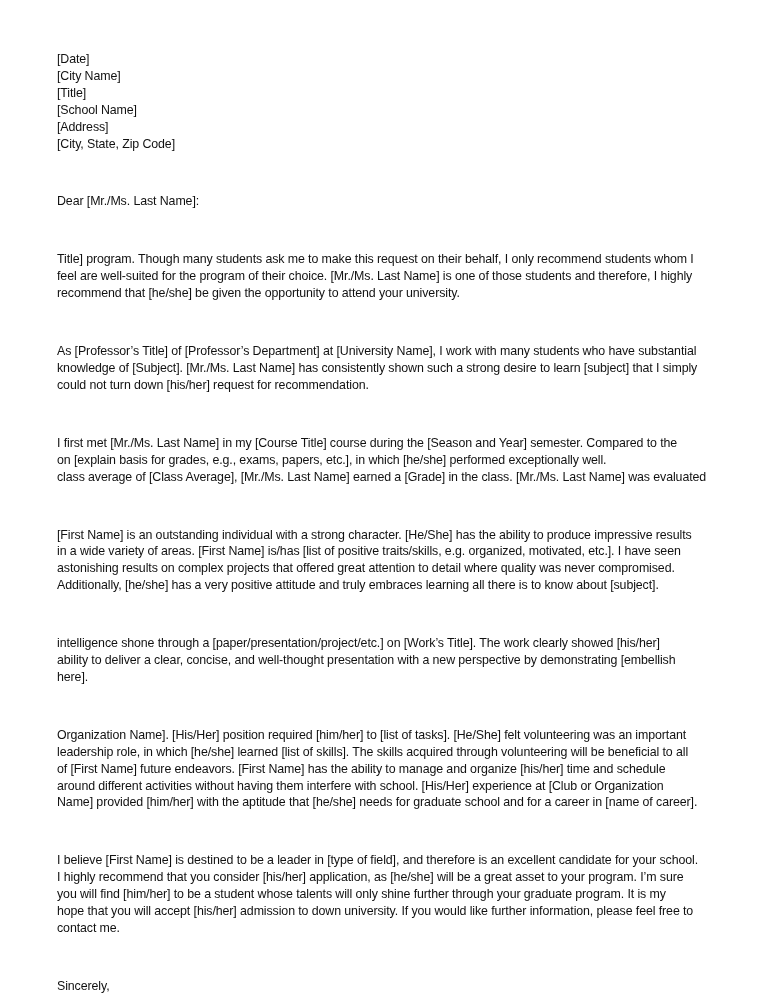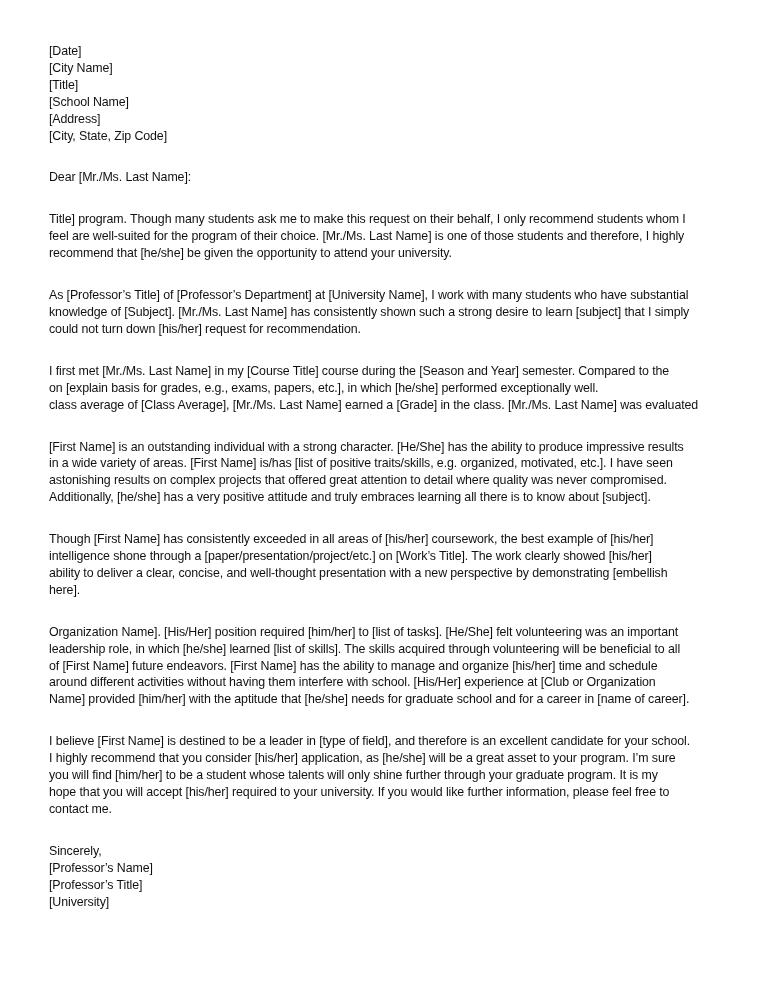--- a/index.html
+++ b/index.html
@@ -7,21 +7,21 @@
   .page {
     position: absolute; left: 0; top: 0; width: 768px; height: 994px;
     background: #ffffff;
   }
   .doc {
     position: absolute; left: 45px; top: 39px; width: 700px;
     font-family: "Liberation Sans", "DejaVu Sans", sans-serif;
     font-size: 12.4px; line-height: 16.9px; color: #111111;
     letter-spacing: -0.1px;
   }
-  .block { margin: 4px; }
+  .block { margin: 12px; }
   .line { display: block; white-space: nowrap; }
   .gap { height: 17px; }
 </style>
 </head>
 <body>
 
 <div class="page">
   <div class="doc">
 
     <div class="block">
@@ -62,41 +62,40 @@
 
     <div class="block">
       <span class="line">[First Name] is an outstanding individual with a strong character. [He/She] has the ability to produce impressive results</span>
       <span class="line">in a wide variety of areas. [First Name] is/has [list of positive traits/skills, e.g. organized, motivated, etc.]. I have seen</span>
       <span class="line">astonishing results on complex projects that offered great attention to detail where quality was never compromised.</span>
       <span class="line">Additionally, [he/she] has a very positive attitude and truly embraces learning all there is to know about [subject].</span>
     </div>
     <div class="gap"></div>
 
     <div class="block">
-      <span class="line">Though [First Name] has consistently exceeded in all areas of [his/her] coursework, the best example of [his/her]</span>
       <span class="line">intelligence shone through a [paper/presentation/project/etc.] on [Work’s Title]. The work clearly showed [his/her]</span>
       <span class="line">ability to deliver a clear, concise, and well-thought presentation with a new perspective by demonstrating [embellish</span>
       <span class="line">here].</span>
     </div>
     <div class="gap"></div>
 
     <div class="block">
       <span class="line">Organization Name]. [His/Her] position required [him/her] to [list of tasks]. [He/She] felt volunteering was an important</span>
       <span class="line">leadership role, in which [he/she] learned [list of skills]. The skills acquired through volunteering will be beneficial to all</span>
       <span class="line">of [First Name] future endeavors. [First Name] has the ability to manage and organize [his/her] time and schedule</span>
       <span class="line">around different activities without having them interfere with school. [His/Her] experience at [Club or Organization</span>
       <span class="line">Name] provided [him/her] with the aptitude that [he/she] needs for graduate school and for a career in [name of career].</span>
     </div>
     <div class="gap"></div>
 
     <div class="block">
       <span class="line">I believe [First Name] is destined to be a leader in [type of field], and therefore is an excellent candidate for your school.</span>
       <span class="line">I highly recommend that you consider [his/her] application, as [he/she] will be a great asset to your program. I’m sure</span>
       <span class="line">you will find [him/her] to be a student whose talents will only shine further through your graduate program. It is my</span>
-      <span class="line">hope that you will accept [his/her] required to your university. If you would like further information, please feel free to</span>
+      <span class="line">hope that you will accept [his/her] admission to down university. If you would like further information, please feel free to</span>
       <span class="line">contact me.</span>
     </div>
     <div class="gap"></div>
 
     <div class="block">
       <span class="line">Sincerely,</span>
       <span class="line">[Professor’s Name]</span>
       <span class="line">[Professor’s Title]</span>
       <span class="line">[University]</span>
     </div>

